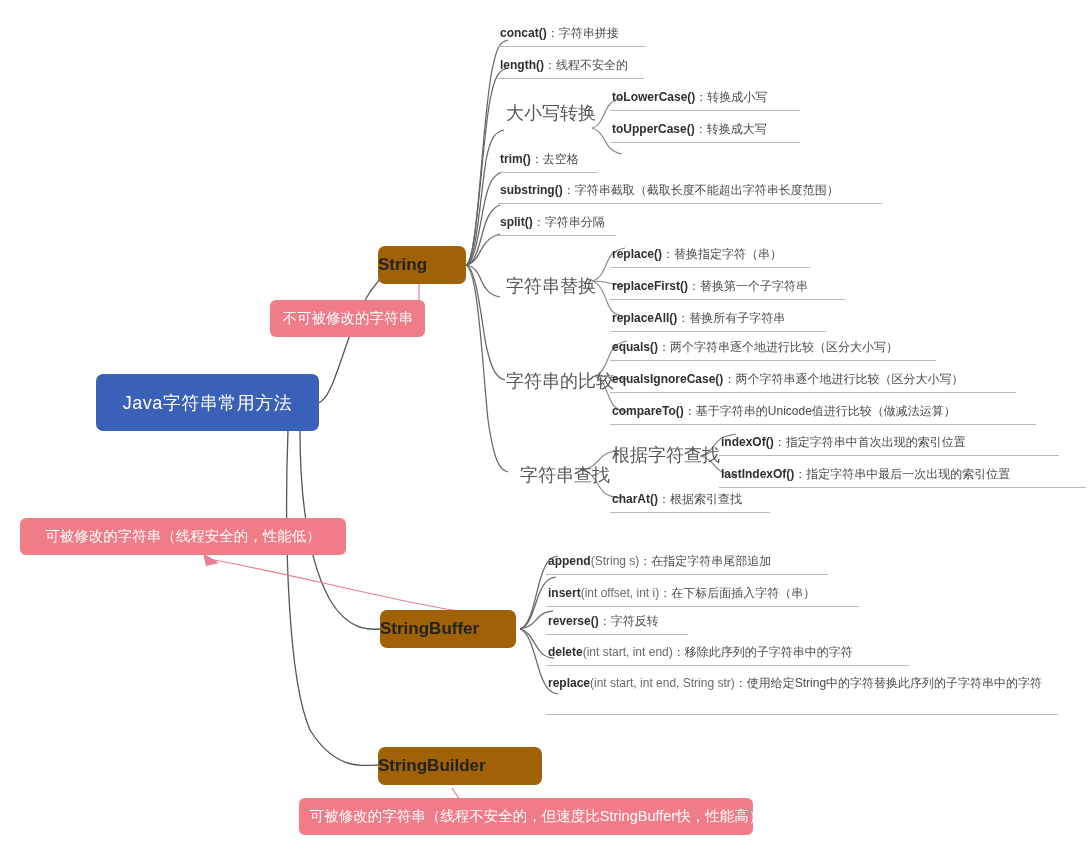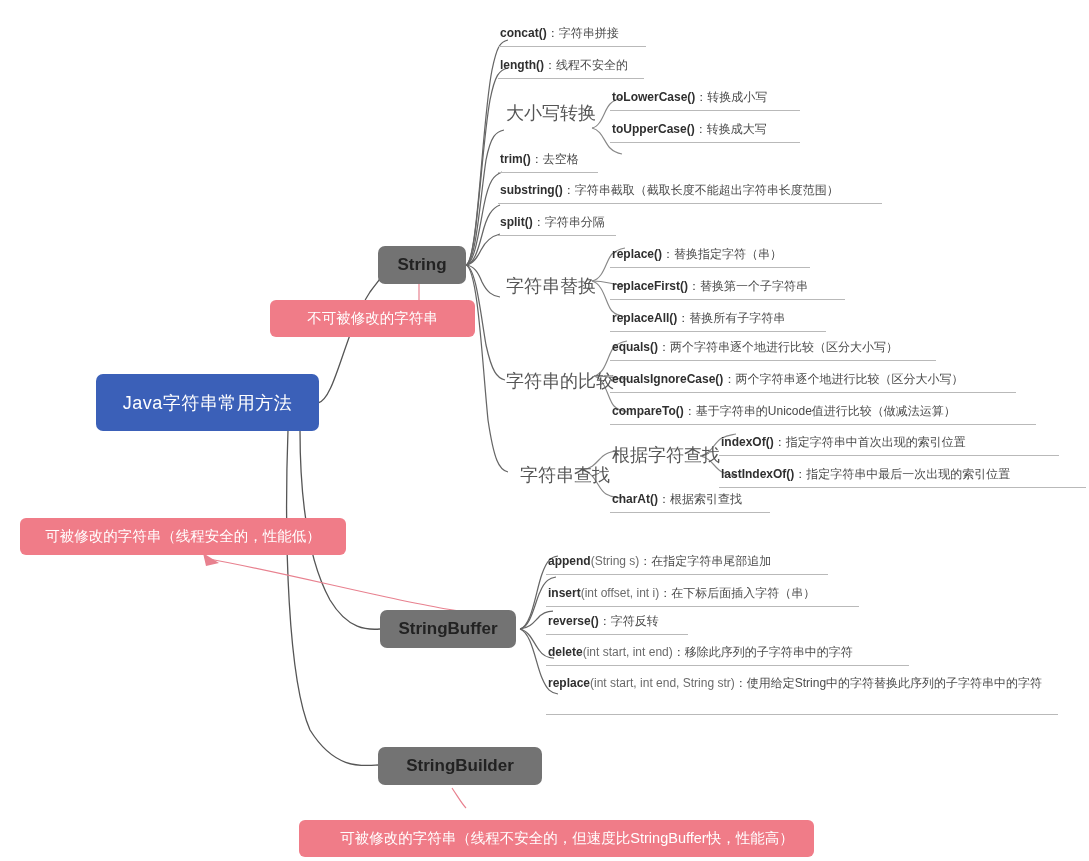--- a/index.html
+++ b/index.html
@@ -14,23 +14,23 @@
   
   .root-node{
     position:absolute;background:#3B60B8;border-radius:7px;
     color:#ffffff;font-size:18px;font-weight:400;
     display:flex;align-items:center;justify-content:center;
     letter-spacing:.5px;
   }
 
   
   .main-node{
-    position:absolute;background:#737373;border-radius:7px;
+    position:absolute;background:#a16207;border-radius:7px;
     color:#222;font-weight:bold;font-size:17px;
-    display:flex;align-items:center;justify-content:center;
+    display:flex;align-items:center;
   }
 
   
   .callout{
     position:absolute;background:#F07C88;border-radius:6px;
     color:#ffffff;font-size:14.5px;
     display:flex;align-items:center;justify-content:center;
     padding:0 12px;box-sizing:border-box;white-space:nowrap;
   }
 
@@ -150,29 +150,29 @@
   </div>
 
   <div class="main-node" style="left:380px;top:610px;width:136px;height:38px;">
     <span>StringBuffer</span>
   </div>
 
   <div class="main-node" style="left:378px;top:747px;width:164px;height:38px;">
     <span>StringBuilder</span>
   </div>
 
-  <div class="callout" style="left:270px;top:300px;width:205px;height:37px;">
+  <div class="callout" style="left:270px;top:300px;width:155px;height:37px;justify-content:flex-end;">
     <span>不可被修改的字符串</span>
   </div>
 
   <div class="callout" style="left:20px;top:518px;width:326px;height:37px;">
     <span>可被修改的字符串（线程安全的，性能低）</span>
   </div>
 
-  <div class="callout" style="left:299px;top:820px;width:515px;height:37px;padding-left:33px;">
+  <div class="callout" style="left:299px;top:798px;width:454px;height:37px;padding-left:33px;">
     <span>可被修改的字符串（线程不安全的，但速度比StringBuffer快，性能高）</span>
   </div>
 
   <div class="leaf" style="left:500px;top:25px;">
     <span class="api">concat()</span><span>：字符串拼接</span>
   </div>
   <div class="leaf" style="left:500px;top:57px;">
     <span class="api">length()</span><span>：线程不安全的</span>
   </div>
 

